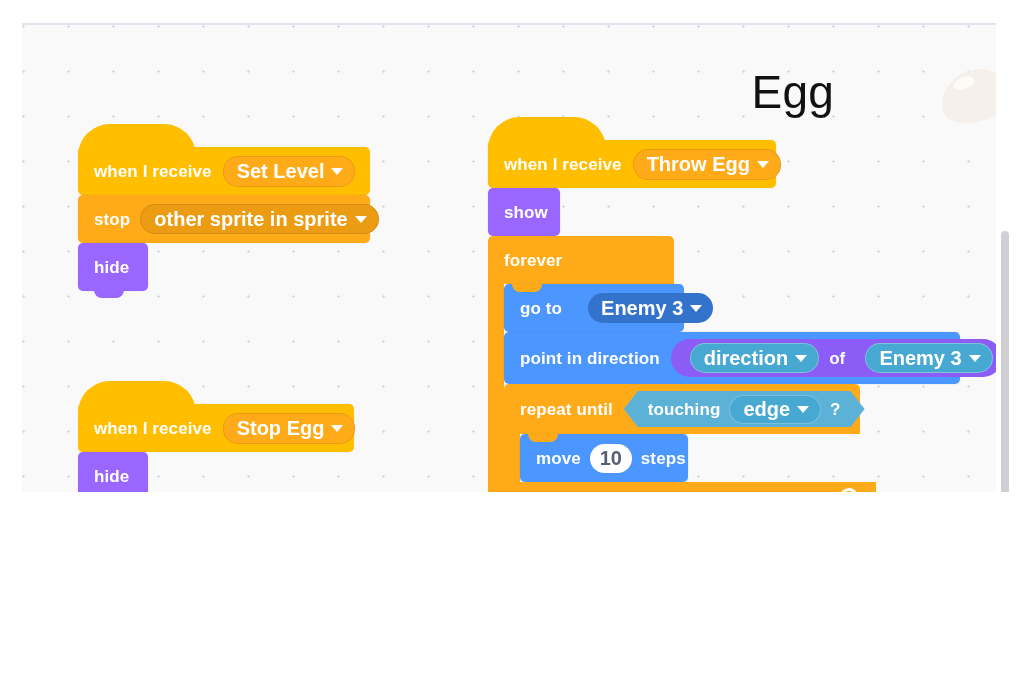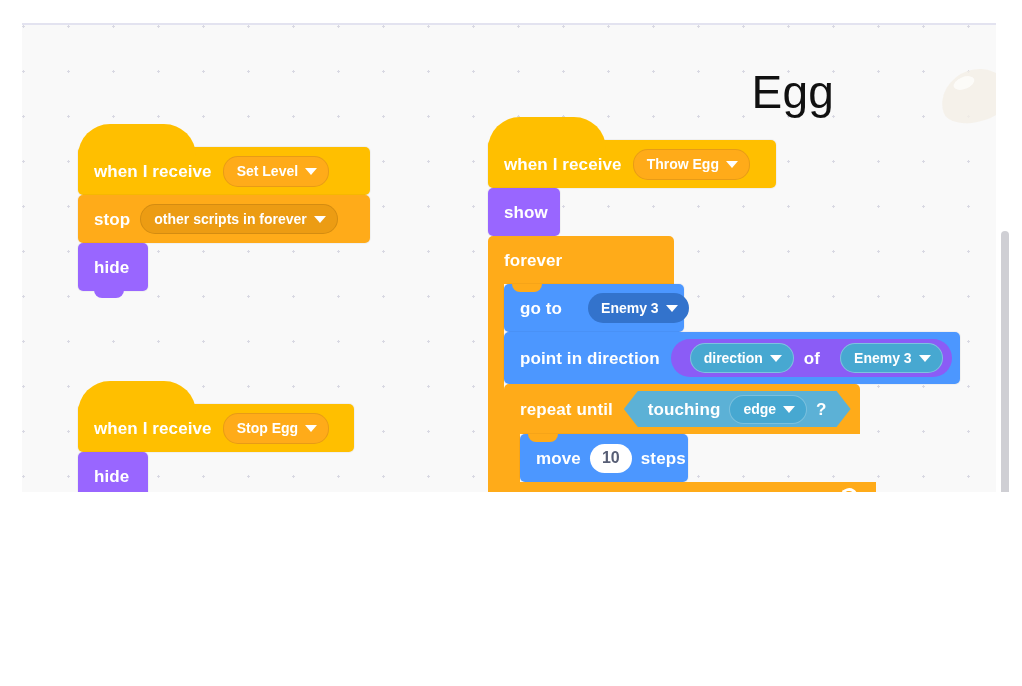--- a/index.html
+++ b/index.html
@@ -87,21 +87,21 @@
     align-items: center;
     gap: 7px;
     height: 30px;
     padding: 0 11px 0 13px;
     border-radius: 15px;
     box-sizing: border-box;
     white-space: nowrap;
   }
   .pill .lbl {
     color: #ffffff;
-    font-size: 14px;
+    font-size: 20px;
     font-weight: bold;
     line-height: 1;
   }
   .caret {
     width: 0; height: 0;
     border-left: 6px solid transparent;
     border-right: 6px solid transparent;
     border-top: 7px solid #ffffff;
     flex: 0 0 auto;
     margin-top: 1px;
@@ -111,21 +111,21 @@
   .num-oval {
     display: inline-flex;
     align-items: center;
     justify-content: center;
     min-width: 42px;
     height: 29px;
     padding: 0 10px;
     border-radius: 15px;
     background: #ffffff;
     color: #575e75;
-    font-size: 16px;
+    font-size: 20px;
     font-weight: bold;
     box-sizing: border-box;
   }
 
   
   .loop-arrow {
     position: absolute;
     width: 22px; height: 22px;
   }
 
@@ -337,21 +337,21 @@
         <span class="blk-text">when I receive</span>
         <span class="pill">
           <span class="lbl">Set Level</span>
           <span class="caret"></span>
         </span>
       </div>
 
       <div class="stack c-control" style="width:292px;">
         <span class="blk-text">stop</span>
         <span class="pill">
-          <span class="lbl">other scripts in forever</span>
+          <span class="lbl">other sprite in sprite</span>
           <span class="caret"></span>
         </span>
       </div>
 
       <div class="stack c-looks" style="width:70px;">
         <span class="blk-text">hide</span>
       </div>
     </div>
 
     <div class="script" style="left:56px; top:379px;">

